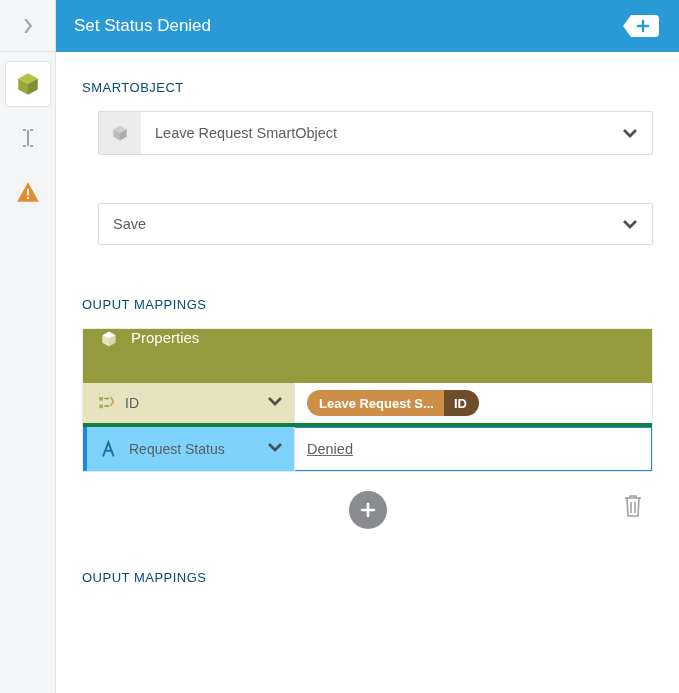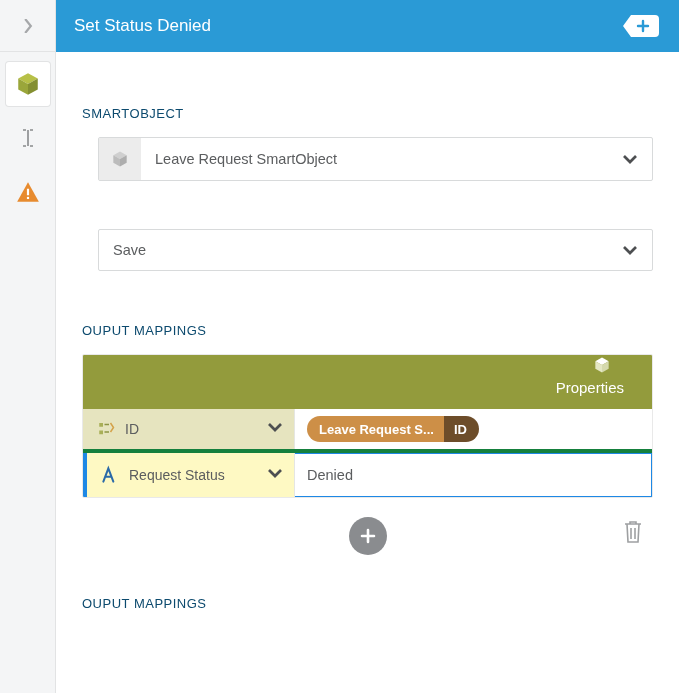--- a/index.html
+++ b/index.html
@@ -7,55 +7,55 @@
 
   .root { display: flex; width: 100%; height: 100%; }
 
   
   .toolstrip { width: 56px; background: #f4f5f6; border-right: 1px solid #e2e3e4; display: flex; flex-direction: column; align-items: center; }
   .toolstrip .collapse { width: 100%; height: 52px; display: flex; align-items: center; justify-content: center; border-bottom: 1px solid #e2e3e4; color: #a6a8aa; cursor: pointer; }
   .toolstrip .tool { width: 44px; height: 44px; margin-top: 10px; display: flex; align-items: center; justify-content: center; border-radius: 3px; cursor: pointer; }
   .toolstrip .tool.active { background: #fff; box-shadow: 0 0 0 1px #e2e3e4; }
 
   
-  .main { flex: 1; display: flex; flex-direction: column; gap: 26px; }
+  .main { flex: 1; display: flex; flex-direction: column; }
   .header { height: 52px; background: #2a9ad6; color: #fff; display: flex; align-items: center; padding: 0 14px 0 18px; }
   .header-title { font-size: 17px; font-weight: 400; flex: 1; }
   .header-plus { background: #fff0; width: 48px; height: 34px; display: inline-flex; align-items: center; justify-content: center; cursor: pointer; }
   .header-plus svg { filter: drop-shadow(0 0 0 rgba(0,0,0,0)); }
 
   
   .content { flex: 1; overflow: auto; padding: 28px 26px 20px 26px; color: #6c6f73; }
   .section-label { font-size: 13px; letter-spacing: 0.5px; color: #0c4a6e; margin-bottom: 16px; }
 
   .field-box { display: flex; align-items: stretch; border: 1px solid #d8dadb; border-radius: 2px; height: 44px; background: #fff; cursor: pointer; margin-left: 16px; }
   .field-icon { width: 42px; background: #ececec; display: flex; align-items: center; justify-content: center; }
   .field-text { flex: 1; display: flex; align-items: center; padding: 0 14px; font-size: 14.5px; color: #5b5d5f; }
   .field-caret { width: 44px; display: flex; align-items: center; justify-content: center; color: #5b5d5f; }
 
   .gap { height: 48px; }
 
   
   .mappings { margin-top: 14px; border: 1px solid #e9e9e9; border-radius: 2px; overflow: hidden; background:#fff; }
-  .map-head { background: #939b3c; color: #fff; height: 54px; display: flex; align-items: flex-end; padding: 0 28px; flex-direction: column; }
+  .map-head { background: #939b3c; color: #fff; height: 54px; display: flex; align-items: flex-start; padding: 0 16px; }
   .map-head .cube { margin-right: 12px; }
   .map-head-title { font-size: 15px; }
 
   .map-row { display: flex; align-items: stretch; height: 44px; }
   .map-left { width: 212px; display: flex; align-items: center; padding: 0 10px 0 12px; border-right: 1px solid #e5e6e3; position: relative; }
   .map-left .row-icon { width: 22px; height:22px; display:flex; align-items:center; justify-content:center; margin-right: 8px; }
   .map-left .row-label { flex:1; font-size: 14px; color:#5b5d5f; }
   .map-left .row-caret { color:#5b5d5f; }
   .map-right { flex:1; display:flex; align-items:center; padding: 0 12px; background:#fff; }
 
   .map-row.id .map-left { background: #e6e4bf; }
   .map-row.id { border-bottom: 4px solid #15803d; }
   .map-row.status { border-left: 4px solid #1e88e5; }
-  .map-row.status .map-left { width: 208px; background: #fef9c3; }
-  .map-row.status .map-right { border: 1px solid #1e88e5; border-left: none; }
+  .map-row.status .map-left { width: 208px; background: #7dd3fc; }
+  .map-row.status .map-right { border: 1px solid #1e88e5; border-left: none; text-decoration: underline; }
 
   
   .pill { display: inline-flex; align-items: center; height: 26px; border-radius: 13px; overflow: hidden; font-size: 13px; color: #fff; font-weight: bold; }
   .pill-left { background: #cd8f47; padding: 0 10px 0 12px; height: 100%; display:flex; align-items:center; }
   .pill-right { background: #6d4d2a; padding: 0 12px 0 10px; height: 100%; display:flex; align-items:center; }
 
   .status-input { border: none; outline: none; font-size: 14.5px; color: #5b5d5f; width: 100%; height: 100%; }
 
   .actions { display:flex; align-items:center; justify-content:center; position:relative; height: 64px; margin-top: 6px; }
   .add-btn { width:38px; height:38px; border-radius:50%; background:#8a8c8f; color:#fff; display:flex; align-items:center; justify-content:center; cursor:pointer; }

